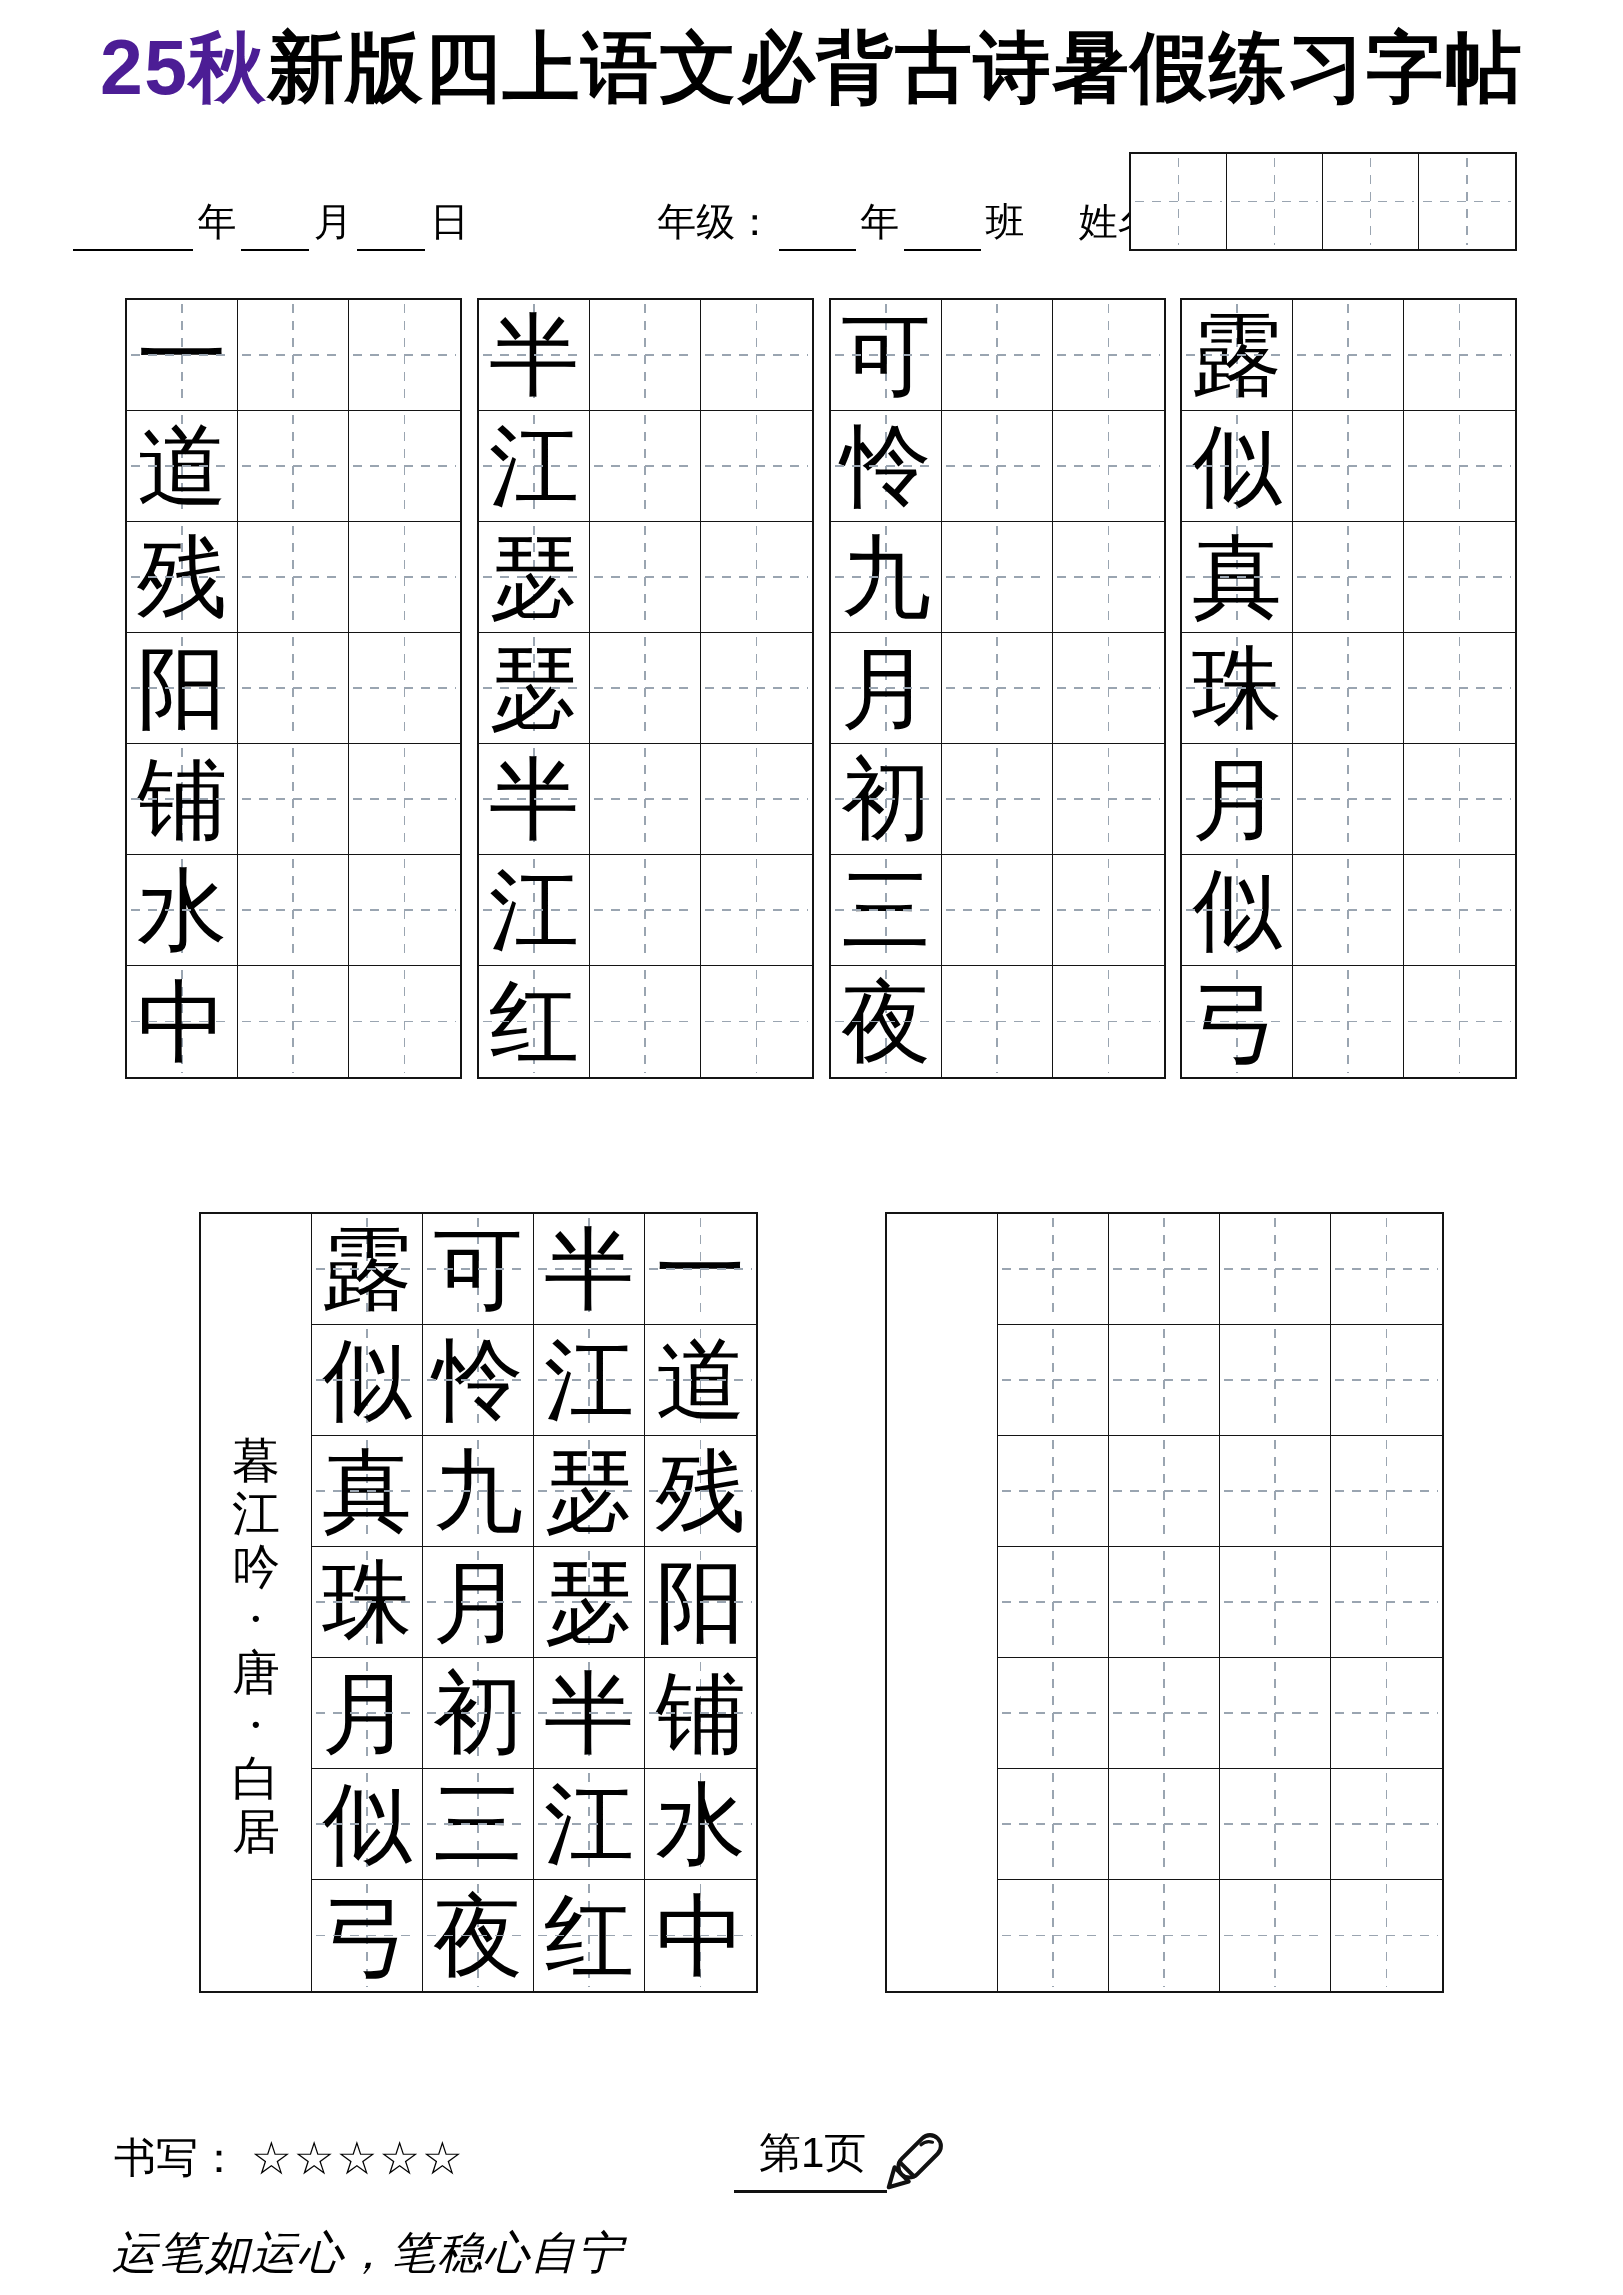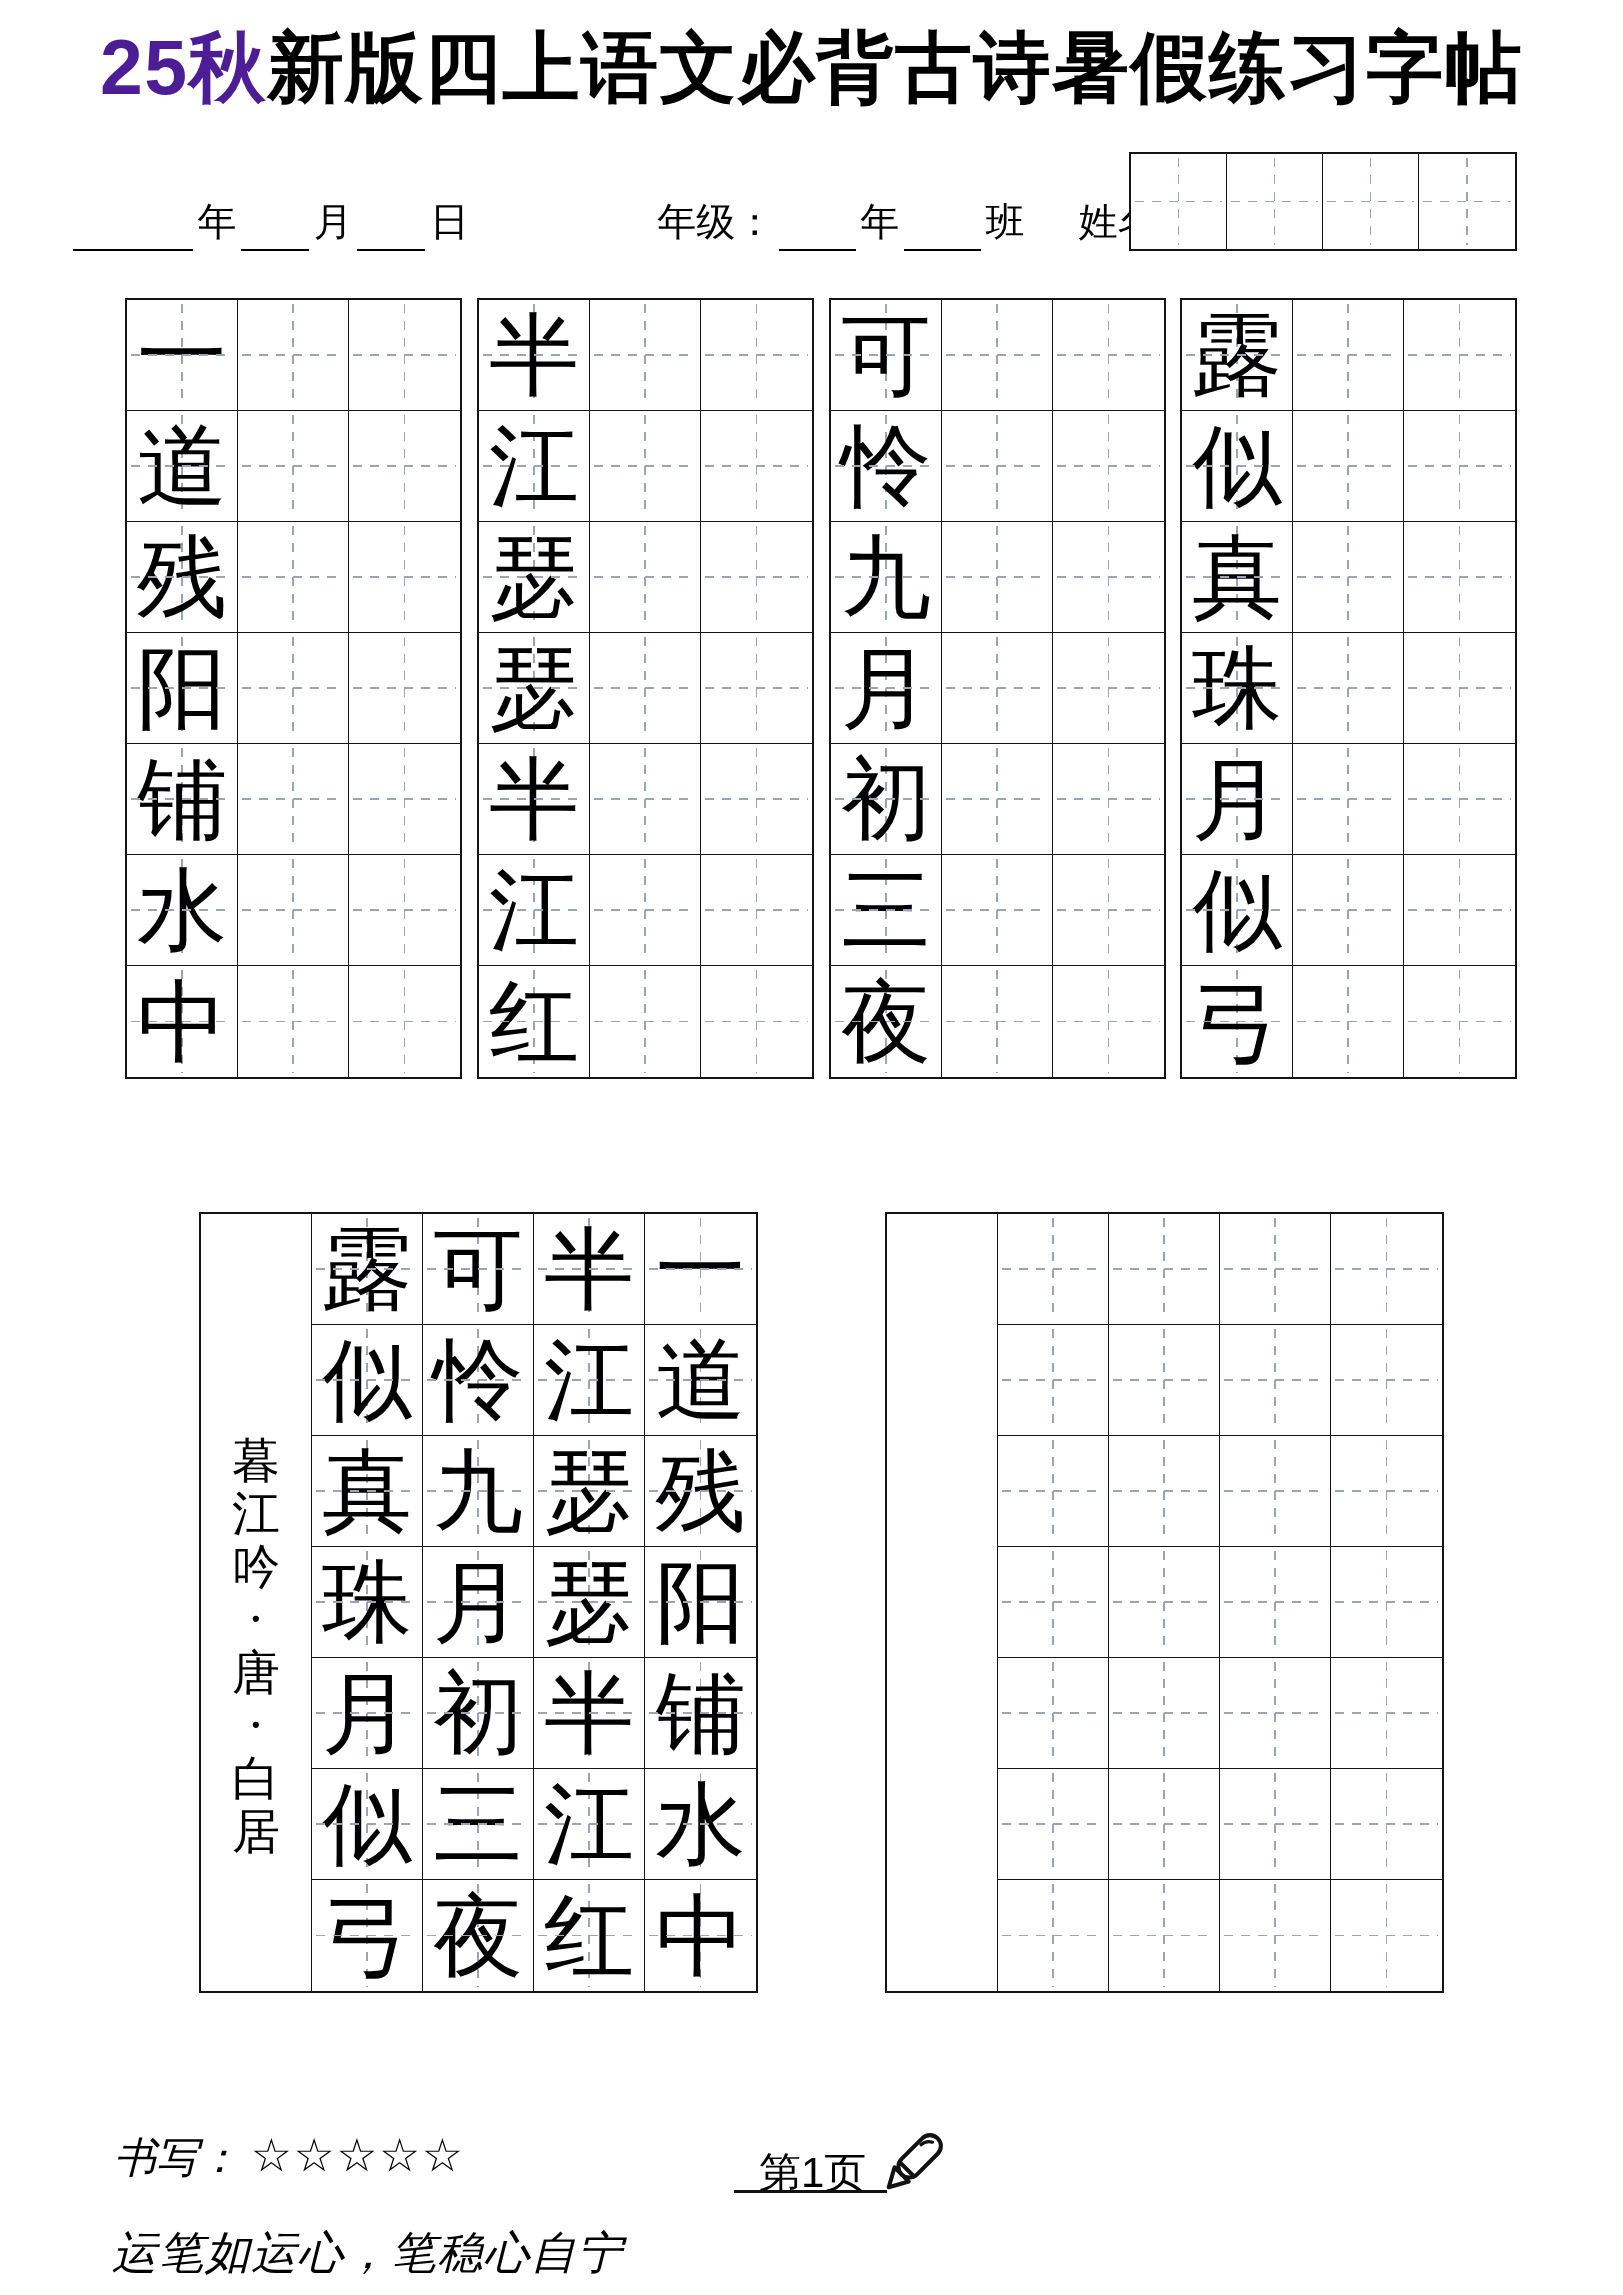--- a/index.html
+++ b/index.html
@@ -59,35 +59,35 @@
   .bgrid{position:absolute;top:1212px;border:2.3px solid #141414;display:flex;background:#fff;}
   .tcol{
     box-sizing:border-box;width:111px;border-right:1.5px solid #141414;
     display:flex;flex-direction:column;align-items:center;padding-top:220px;
     font-size:48px;
   }
   .tcol div{height:53px;line-height:53px;}
   .bcells{display:grid;grid-template-columns:repeat(4,111px);grid-template-rows:repeat(7,111px);}
   
   .rating{
-    position:absolute;left:114px;top:2130px;display:flex;align-items:flex-start;
-    font-size:42px;white-space:nowrap;font-style:italic;
+    position:absolute;left:114px;top:2130px;display:flex;align-items:center;
+    font-size:42px;white-space:nowrap;
   }
   .stars{
     font-family:"DejaVu Sans","Liberation Sans",sans-serif;font-size:46px;
     letter-spacing:1.5px;padding-left:10.8px;line-height:51px;
   }
   .motto{
     position:absolute;left:112px;top:2223px;
     font-family:"Liberation Sans","DejaVu Sans",sans-serif;
     font-size:45px;letter-spacing:1.5px;white-space:nowrap;font-style:italic;
   }
   .pageno{
     position:absolute;left:759px;top:2125px;
-    font-family:"Liberation Sans","DejaVu Sans",sans-serif;font-size:42px;white-space:nowrap;margin-top:20px;
+    font-family:"Liberation Sans","DejaVu Sans",sans-serif;font-size:42px;white-space:nowrap;
   }
   .pageline{position:absolute;left:734px;top:2190px;width:153px;height:3.1px;background:#111;}
   .pen{position:absolute;left:869px;top:2116px;width:91px;height:91px;}
 </style>
 </head>
 <body style="--dash: #9aa5b1;">
 
 <div class="title"><span style="color: #4c1d95;">25秋</span><span>新版四上语文必背古诗暑假练习字帖</span></div>
 
 <div class="header-row">

